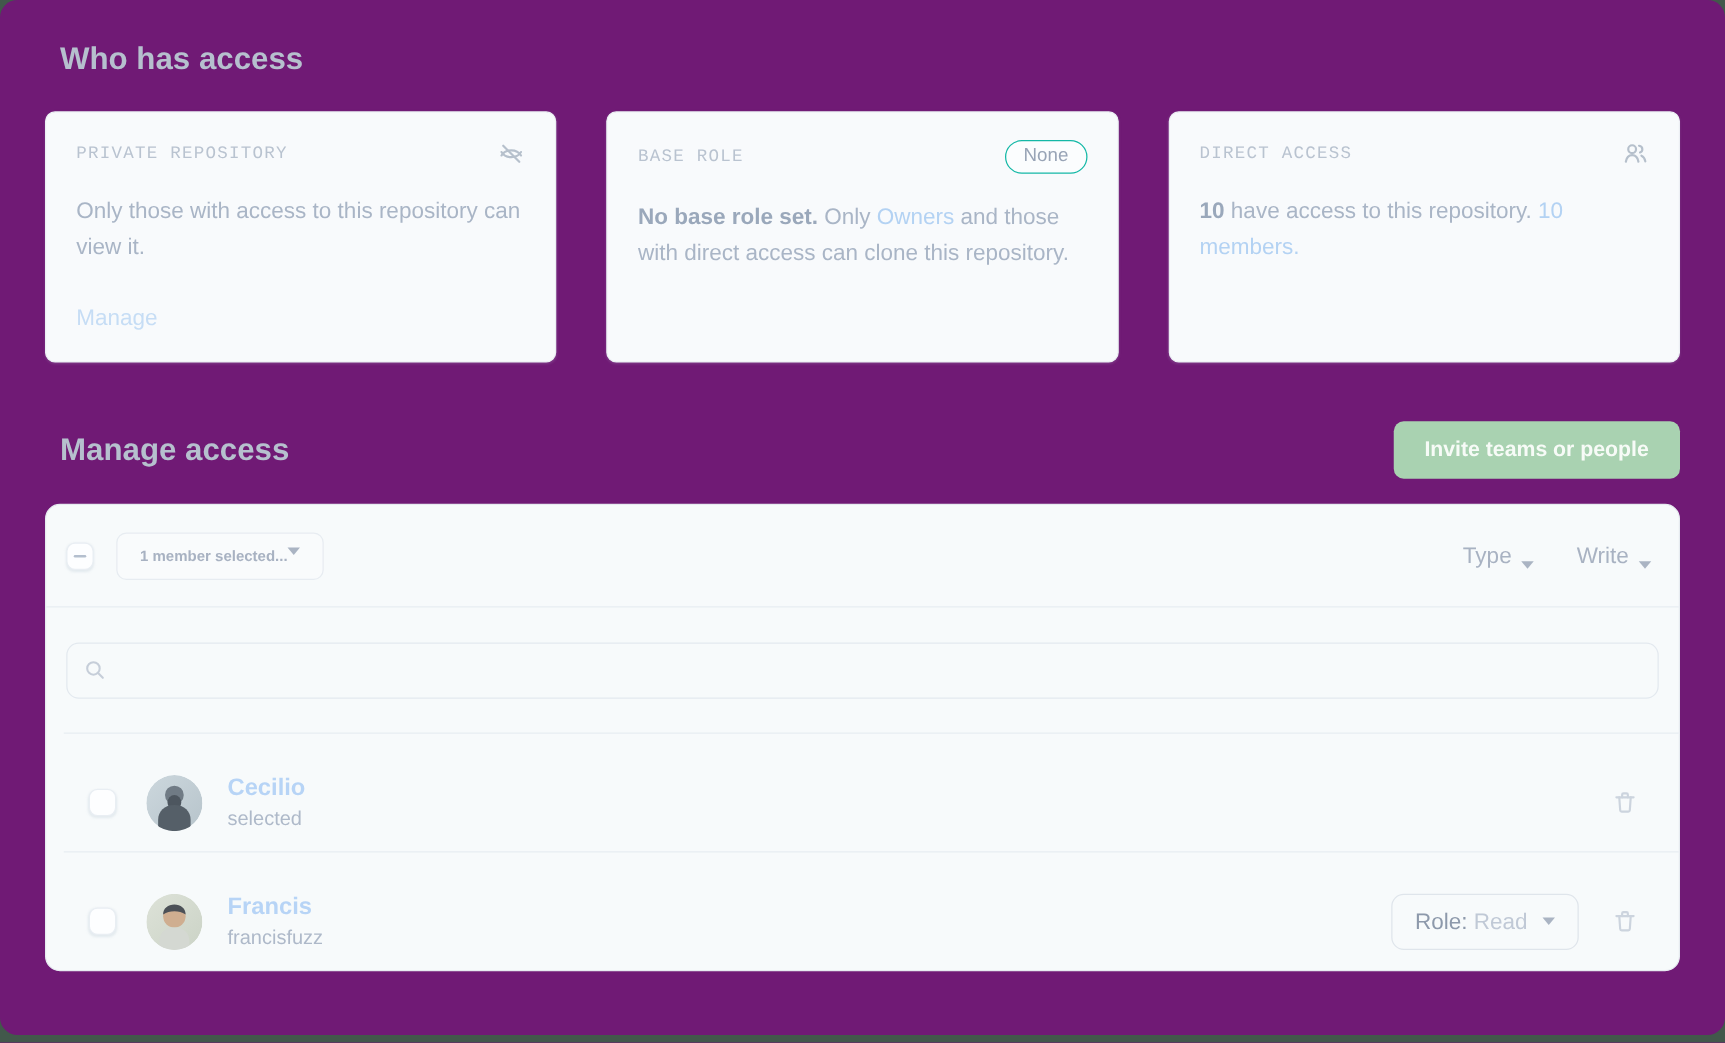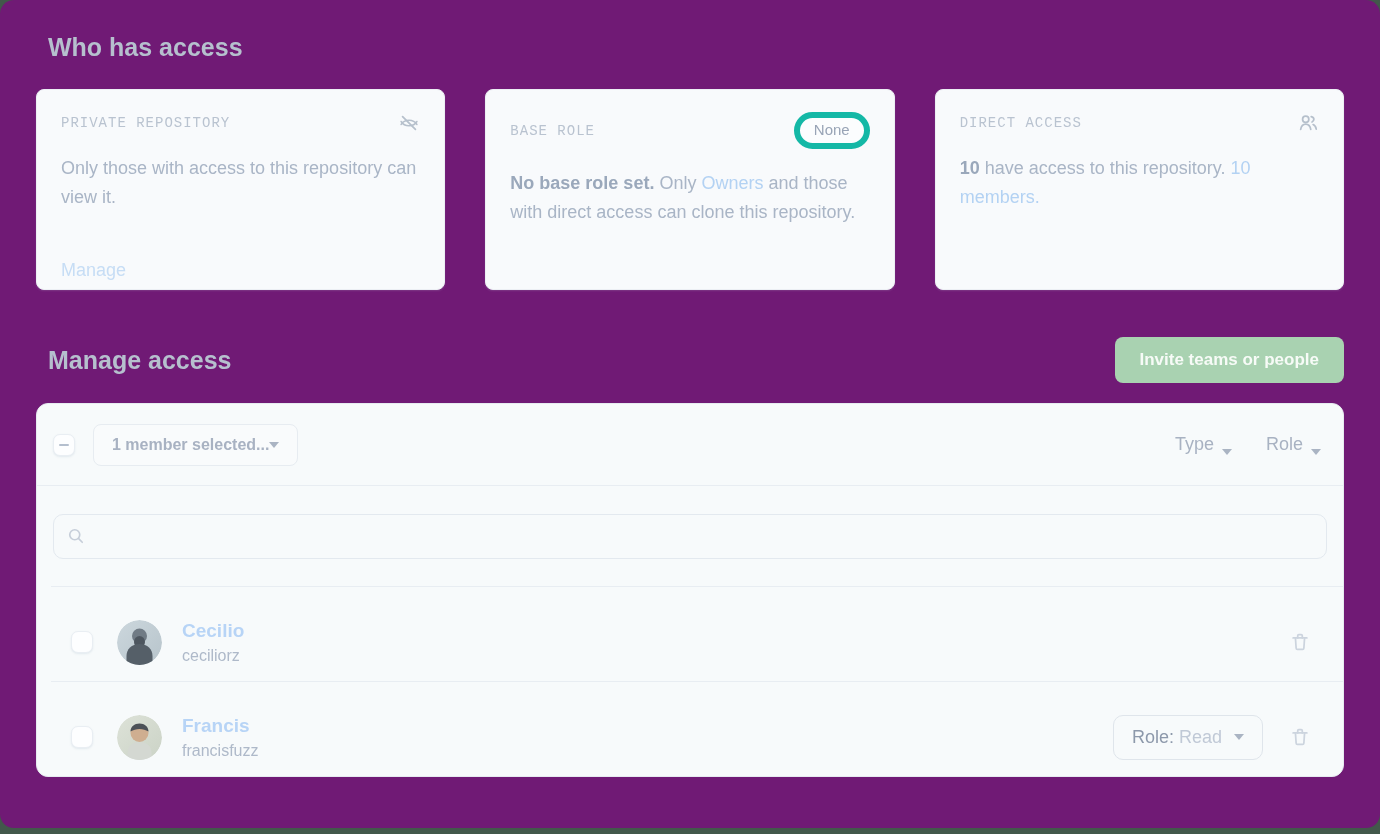--- a/index.html
+++ b/index.html
@@ -43,25 +43,25 @@
     color:#b9c3d0;
   }
   .card-icon { color:#b6c0cc; display:flex; }
   .card-body {
     margin-top:20px;
     font-size:18px; line-height:29px; color:#a9b5c6;
   }
   .card-body b { color:#9aa8bb; font-weight:700; }
   .link { color:#b3d2f3; text-decoration:none; cursor:pointer; }
   .card-footer-link {
-    position:absolute; left:24px; bottom:8px;
+    position:absolute; left:24px; bottom:24px;
     font-size:18px; color:#c6ddf5; cursor:pointer;
   }
   .pill {
-    border:6px solid #14b8a6;
+    border:1px solid #14b8a6;
     background:#fbfdfe;
     border-radius:999px;
     padding:3px 14px 5px 14px;
     font-size:15px; color:#98a4b6;
   }
   
   .manage-bar {
     display:flex; align-items:center; justify-content:space-between;
     margin:47px 36px 0 36px;
   }
@@ -99,26 +99,26 @@
     background:#fdfeff;
     border:1px solid #e9eef3;
     border-radius:7px;
     box-shadow:0 1px 2px rgba(180,195,210,.3);
     display:flex; align-items:center; justify-content:center;
     cursor:pointer; flex:0 0 auto;
   }
   .cb .dash { width:10px; height:2px; border-radius:1px; background:#b4bfce; }
   .select-btn {
     margin-left:18px;
-    display:flex; align-items:center; gap:0;
+    display:flex; gap:0;
     background:#f9fbfc;
     border:1px solid #e7ecf1;
     border-radius:8px;
     padding:11px 18px;
-    font-size:16px; font-weight:700; color:#a8b2c2;
+    font-size:12px; font-weight:700; color:#a8b2c2;
     cursor:pointer;
   }
   .caret {
     width:0; height:0;
     border-left:5px solid transparent;
     border-right:5px solid transparent;
     border-top:6px solid #aab4c3;
   }
   .head-spacer { flex:1; }
   .filter {
@@ -252,21 +252,21 @@
       <button class="select-btn">
         <span>1 member selected...</span>
         <span class="caret"></span>
       </button>
       <div class="head-spacer"></div>
       <div class="filter">
         <span>Type</span>
         <span class="caret"></span>
       </div>
       <div class="filter">
-        <span>Role</span>
+        <span>Write</span>
         <span class="caret"></span>
       </div>
     </div>
 
     <div class="search-row">
       <div class="search-wrap">
         <span class="s-icon">
           <svg width="20" height="20" viewBox="0 0 24 24" fill="none" stroke="currentColor" stroke-width="2" stroke-linecap="round">
             <circle cx="10.5" cy="10.5" r="6"></circle>
             <path d="M15.2 15.2 L19.5 19.5"></path>
@@ -287,21 +287,21 @@
             </linearGradient>
           </defs>
           <circle cx="22.5" cy="22.5" r="22.5" fill="url(#av1)"></circle>
           <circle cx="22.5" cy="16" r="7.5" fill="#707b85"></circle>
           <ellipse cx="22.5" cy="22" rx="5.5" ry="6" fill="#4d565f"></ellipse>
           <path d="M22.5 24 C14.5 24 9.5 29 9.5 36 L9.5 45 L35.5 45 L35.5 36 C35.5 29 30.5 24 22.5 24 Z" fill="#555f68"></path>
         </svg>
       </div>
       <div class="member-text">
         <div class="member-name">Cecilio</div>
-        <div class="member-username">ceciliorz</div>
+        <div class="member-username">selected</div>
       </div>
       <div class="row-spacer"></div>
       <button class="trash-btn">
         <svg width="22" height="22" viewBox="0 0 24 24" fill="none" stroke="currentColor" stroke-width="1.9" stroke-linecap="round" stroke-linejoin="round">
           <path d="M4.5 7.5 H19.5"></path>
           <path d="M9.5 7.5 V5.2 C9.5 4.5 10 4 10.7 4 H13.3 C14 4 14.5 4.5 14.5 5.2 V7.5"></path>
           <path d="M7 7.5 L7.8 18.8 C7.85 19.5 8.4 20 9.1 20 H14.9 C15.6 20 16.15 19.5 16.2 18.8 L17 7.5"></path>
         </svg>
       </button>
     </div>

